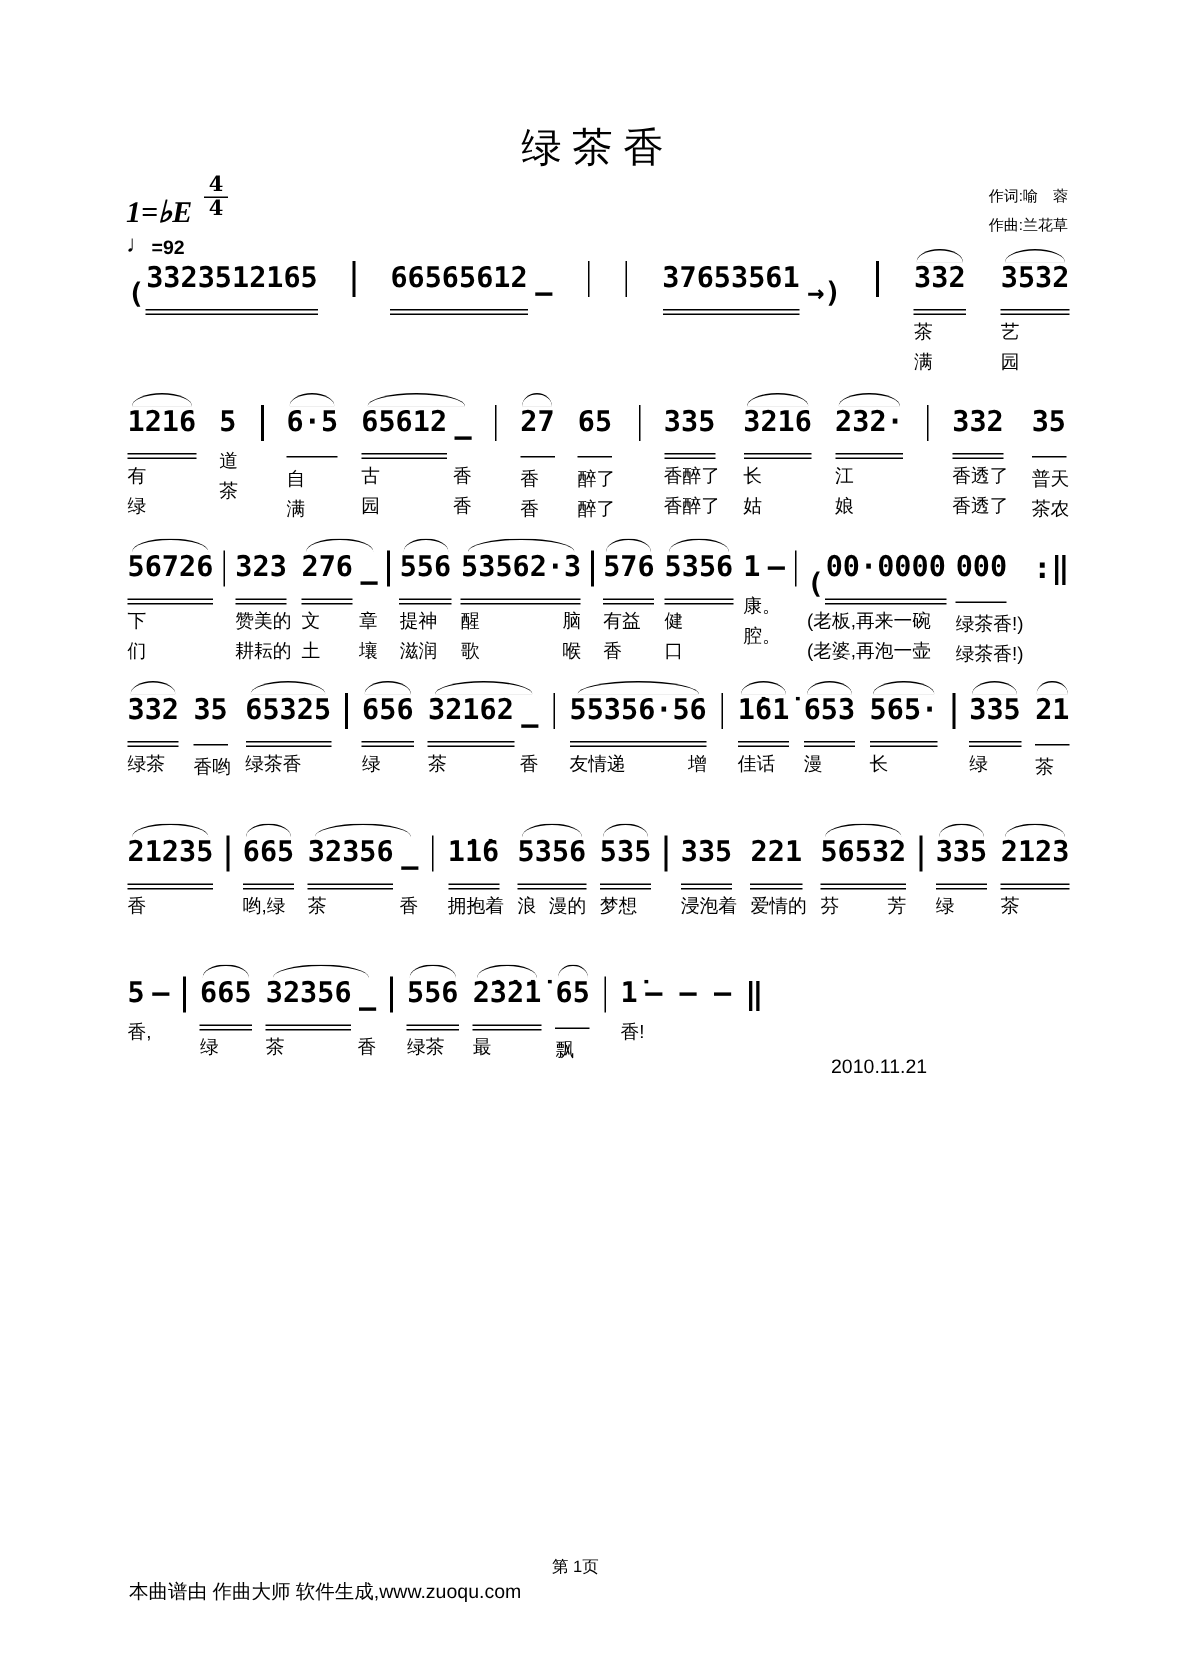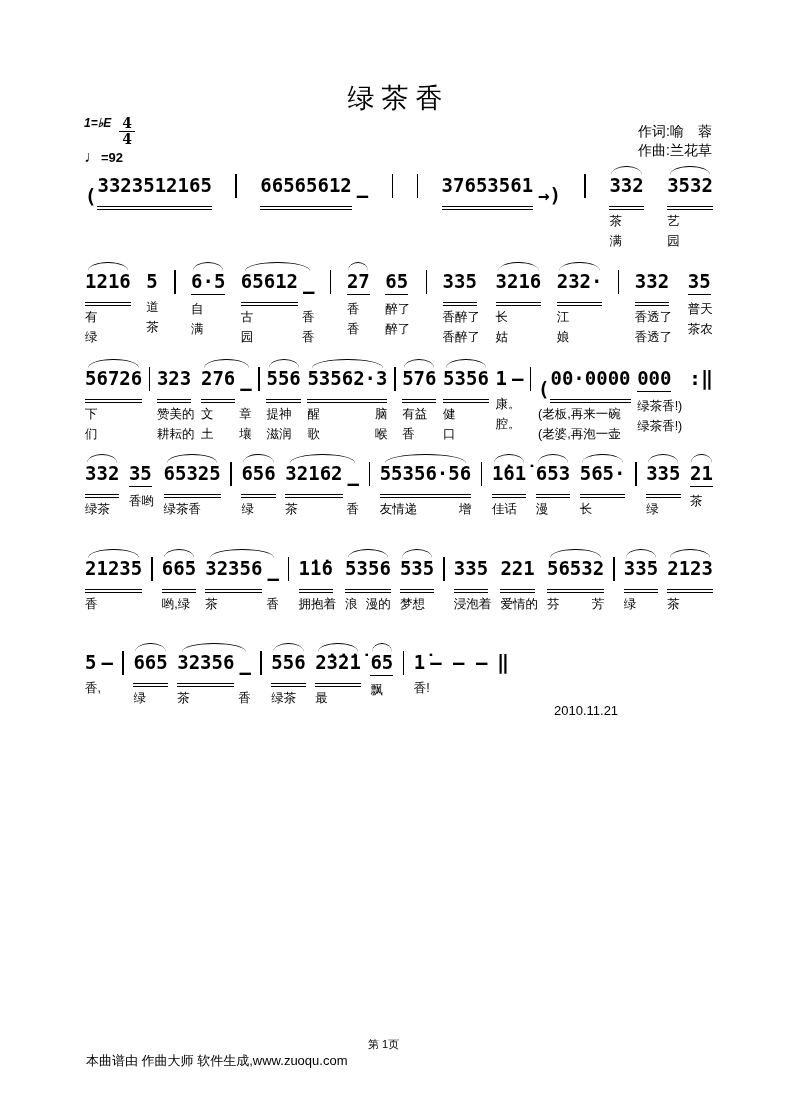--- a/index.html
+++ b/index.html
@@ -5,38 +5,38 @@
   html,body{margin:0;padding:0;}
   body{
     position:relative;width:790px;height:1119px;background:#fff;color:#000;
     font-family:"Liberation Sans",sans-serif;overflow:hidden;
   }
   .title{
     position:absolute;left:0;right:0;top:80px;text-align:center;
     font-family:"DejaVu Serif","Liberation Serif",serif;
     font-size:27px;letter-spacing:7px;margin-left:7px;font-weight:500;
   }
-  .credits{position:absolute;right:78px;top:122px;font-size:14px;line-height:19px;text-align:center;}
+  .credits{position:absolute;right:78px;top:122px;font-size:10px;line-height:19px;text-align:center;}
   .keyblock{position:absolute;left:84px;top:116px;}
   .keyrow{display:flex;align-items:flex-start;}
-  .keysig{font-family:Liberation Sans, sans-serif;font-style:italic;font-weight:bold;font-size:12px;}
+  .keysig{font-family:Liberation Serif, serif;font-style:italic;font-weight:bold;font-size:20px;margin-top:13px;}
   .meter{display:inline-block;margin-left:8px;font-family:"DejaVu Serif","Liberation Serif",serif;font-size:14px;font-weight:bold;text-align:center;line-height:15px;}
   .meter .num{display:block;padding:0 3px;}
   .meter .den{display:block;border-top:1px solid #000;padding:0 3px;}
   .temporow{margin-top:1px;font-size:13px;font-weight:bold;display:flex;align-items:center;}
   .qnote{font-size:16px;margin-right:1px;}
   .system{position:absolute;left:85px;width:628px;display:flex;justify-content:space-between;align-items:flex-start;}
   .s1{top:166px}.s2{top:262px}.s3{top:359px}.s4{top:454px}.s5{top:549px}
   .s6{top:643px;width:424px;}
   .cell{display:flex;flex-direction:column;align-items:flex-start;}
   .arczone{height:9px;width:100%;box-sizing:border-box;}
   .arczone.on{border-top:1.5px solid #000;border-radius:50% 50% 0 0 / 100% 100% 0 0;width:88%;align-self:center;}
   .notes{font-family:"DejaVu Sans Mono",monospace;font-weight:bold;font-size:19px;line-height:21px;white-space:nowrap;display:flex;align-items:flex-end;}
   .pre{margin-right:1px;}
-  .u1{border-bottom:1.5px solid #000;padding-bottom:2px;}
+  .u1{border-bottom:1.5px solid #000;padding-bottom:12px;}
   .u2{border-bottom:1.5px solid #000;padding-bottom:10px;position:relative;}
   .u2::after{content:"";position:absolute;left:0;right:0;bottom:-4px;height:1.5px;background:#000;}
   .u0{padding-bottom:1px;}
   .tail{margin-left:5px;padding-bottom:1px;}
   .barcell .bline{width:1.5px;height:24px;background:#000;margin-top:8px;}
   .bigbar{font-family:"DejaVu Sans Mono",monospace;font-weight:bold;font-size:20px;line-height:22px;margin-top:8px;}
   .lyr{height:17px;font-size:12.5px;line-height:17px;white-space:nowrap;width:100%;margin-top:3px;}
   .lyr:nth-of-type(1){margin-top:0;}
   .notes + .lyr{margin-top:6px;}
   .lyr.spread{display:flex;justify-content:space-between;}

